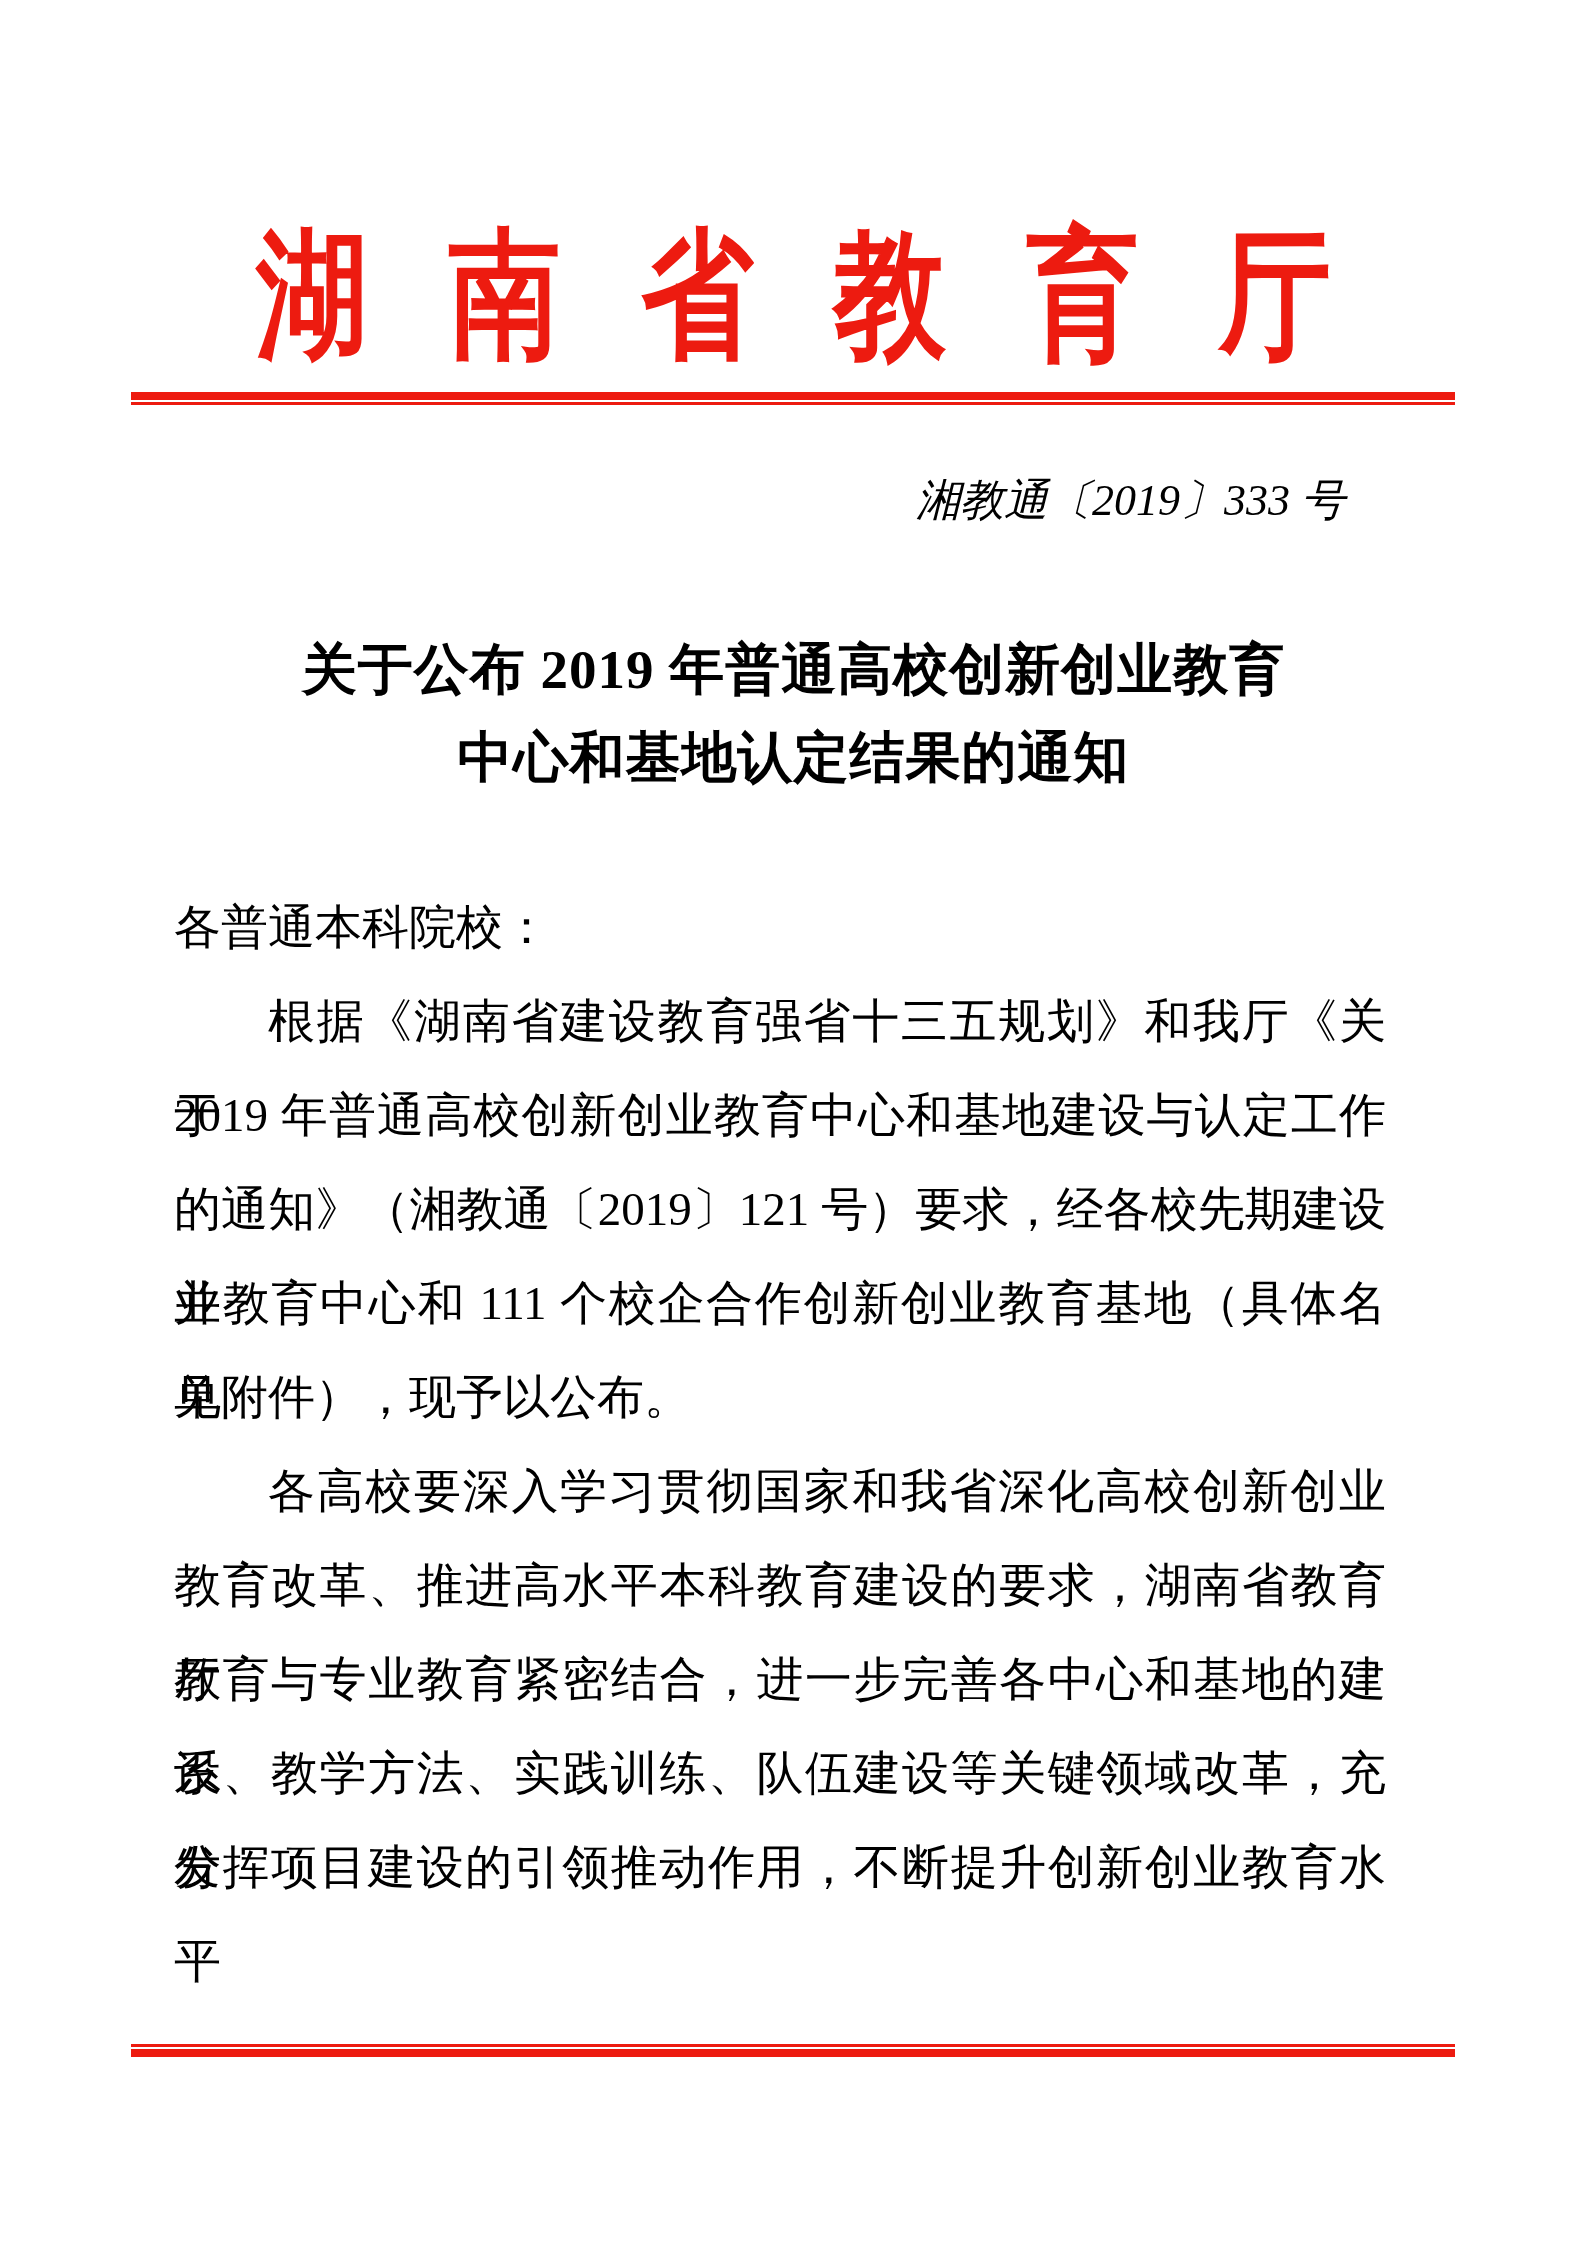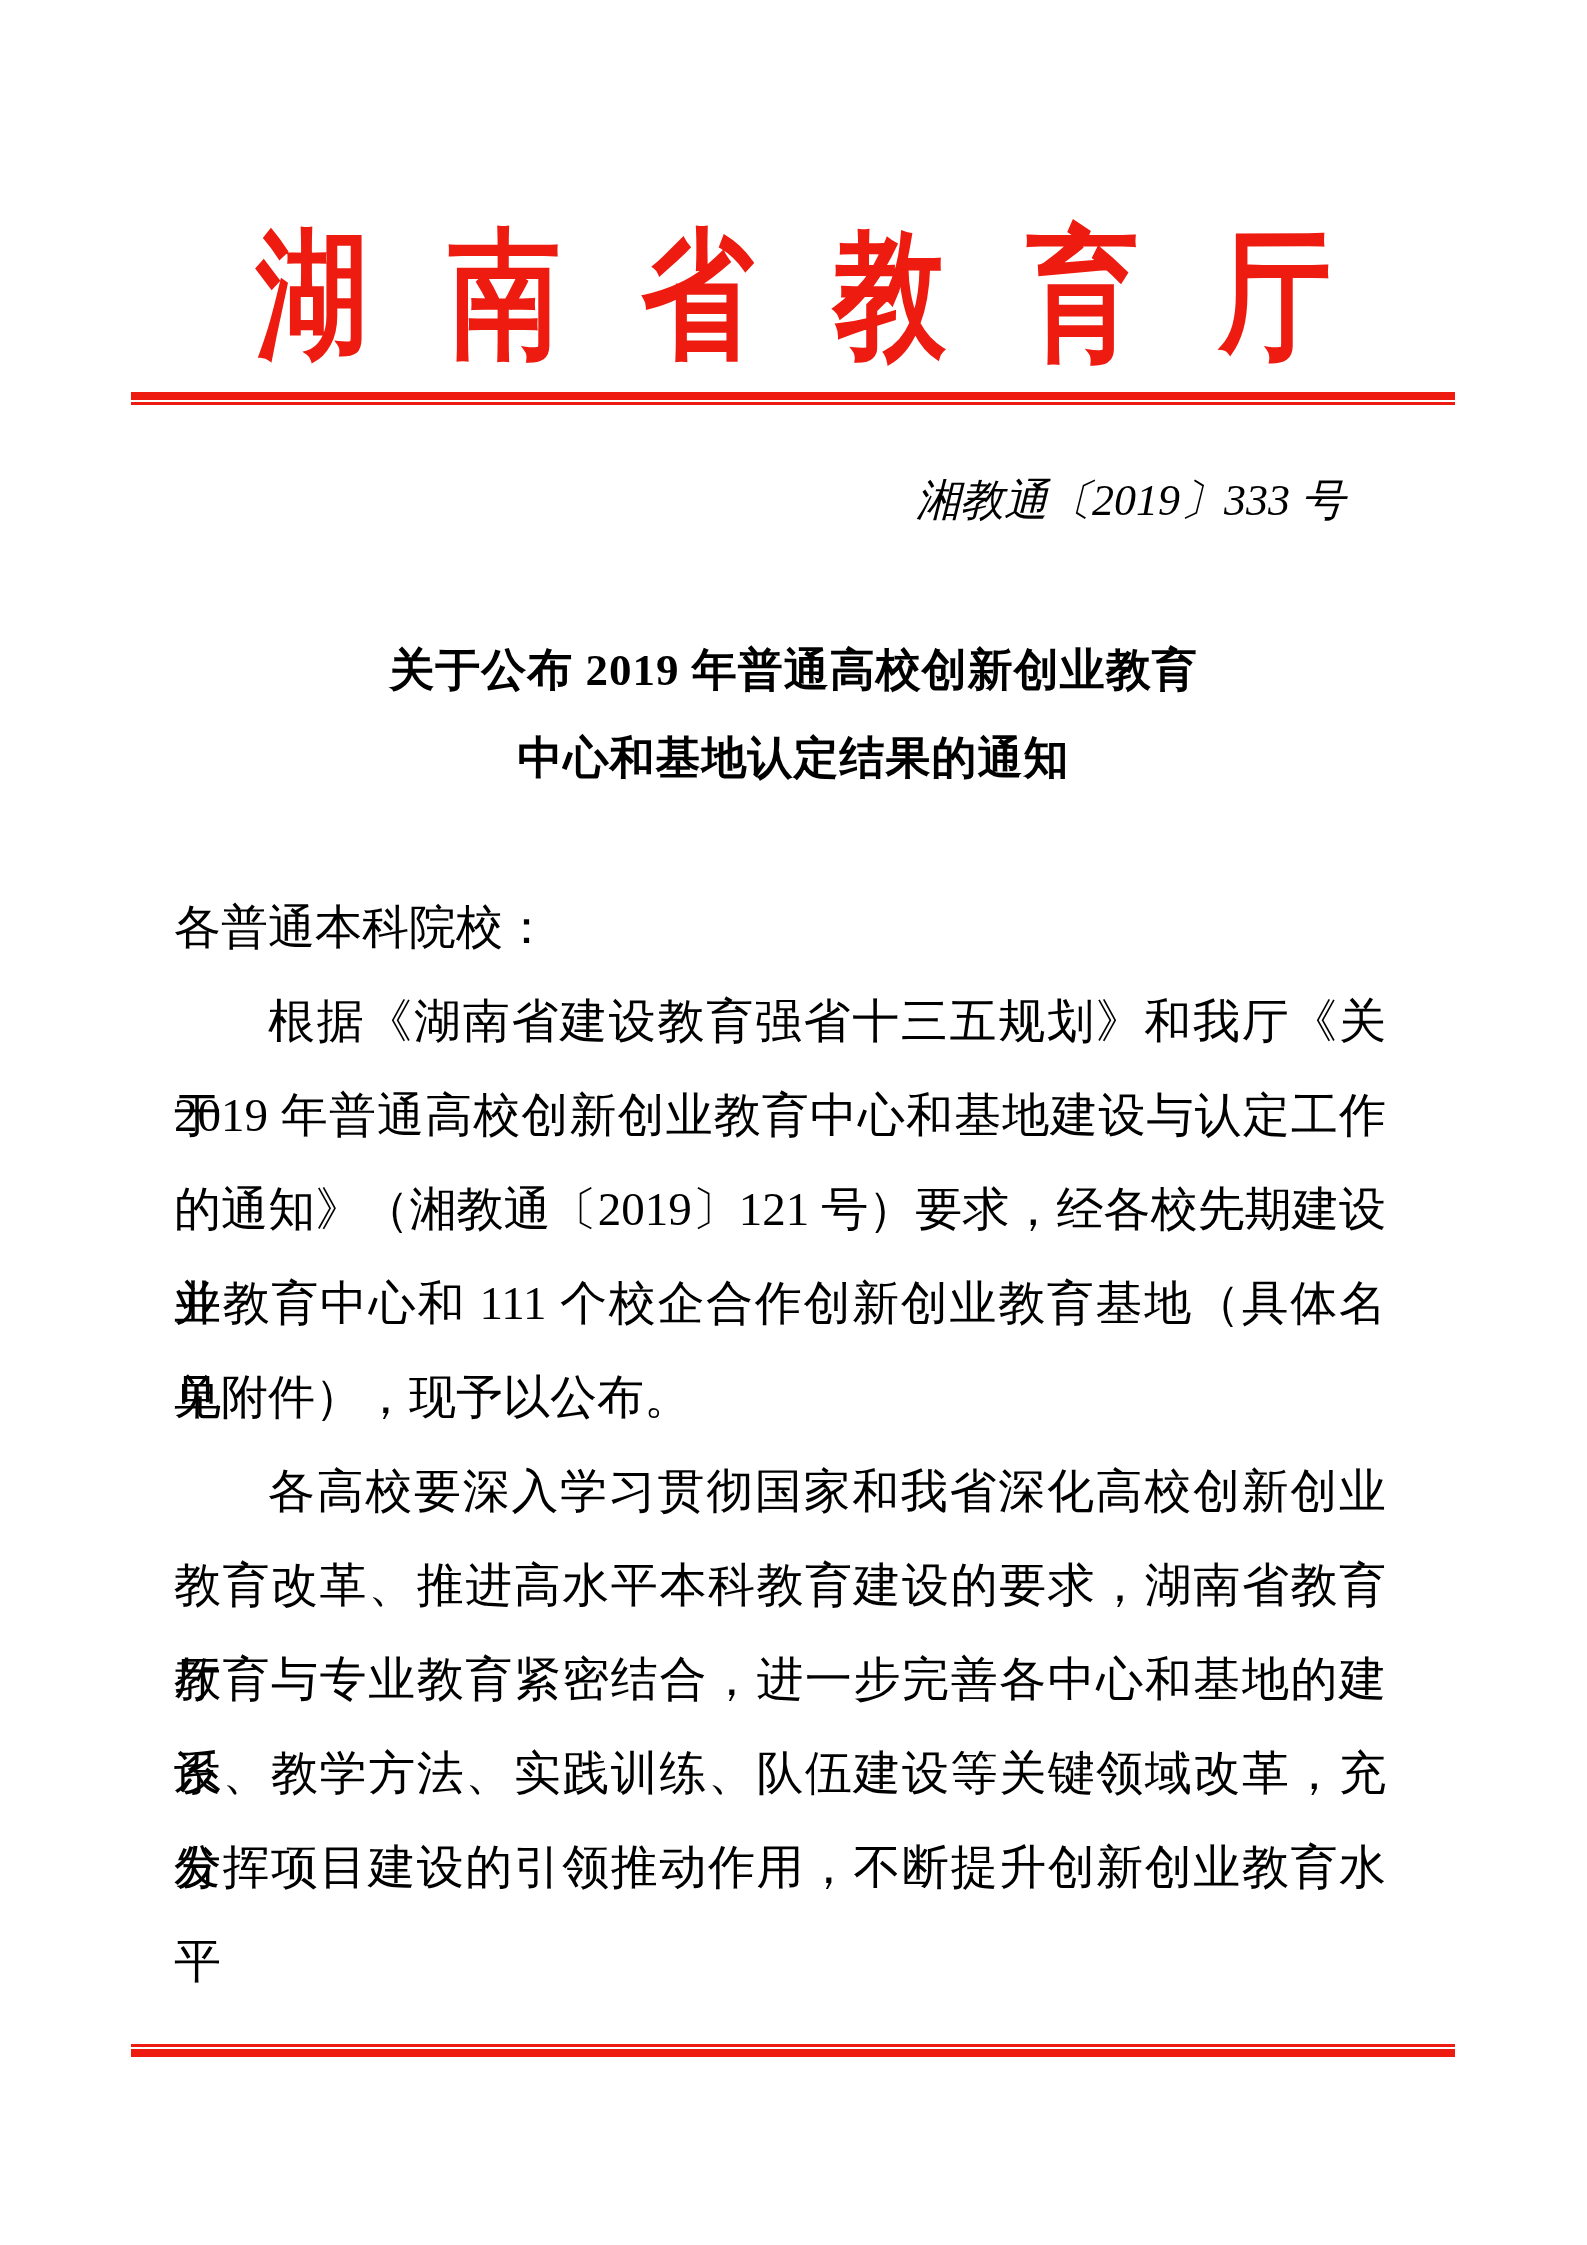--- a/index.html
+++ b/index.html
@@ -55,21 +55,21 @@
     white-space: nowrap;
     font-style: italic;
   }
   
   .doc-title {
     position: absolute;
     top: 626px;
     left: 0;
     width: 100%;
     text-align: center;
-    font-size: 45px;
+    font-size: 55px;
     font-weight: bold;
     line-height: 88px;
     letter-spacing: 1px;
   }
   
   .doc-body {
     position: absolute;
     top: 880px;
     left: 174px;
     width: 1212px;

